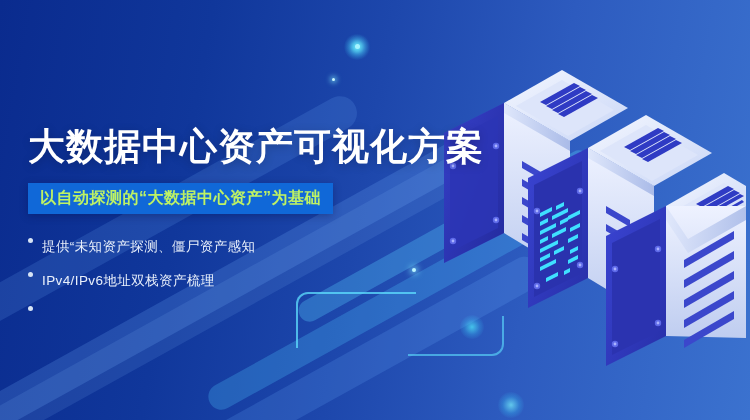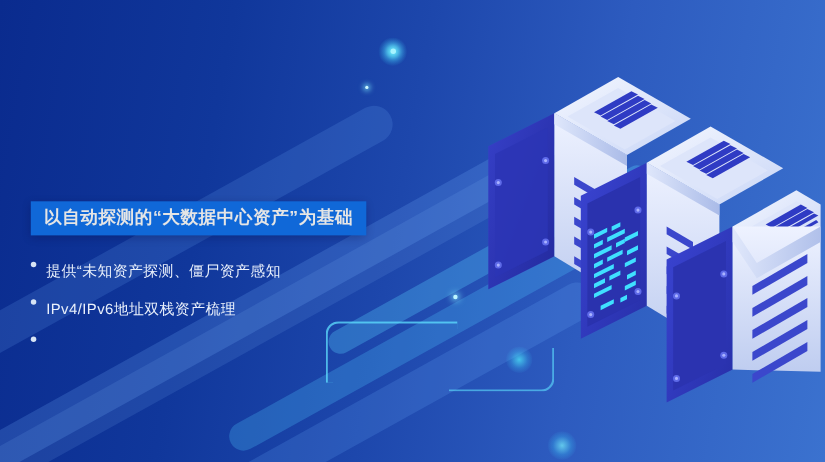--- a/index.html
+++ b/index.html
@@ -58,21 +58,21 @@
     text-shadow:0 2px 10px rgba(0,0,0,.22);
   }
   .subbar{
     position:absolute;left:28px;top:183px;
     height:31px;padding:0 12px;
     display:flex;align-items:center;
     background:#1068d8;
     box-shadow:0 2px 8px rgba(0,10,60,.30);
   }
   .subbar span{
-    font-size:16px;font-weight:bold;color:#e5e5e5;
+    font-size:16px;font-weight:bold;color:#bef264;
     letter-spacing:.5px;white-space:nowrap;
   }
   .bullets{position:absolute;left:28px;top:238px;width:420px;}
   .bullet{display:flex;align-items:flex-start;height:26px;margin-bottom:8px;}
   .dot{
     width:5px;height:5px;border-radius:50%;
     background:#d7e4f5;flex:0 0 auto;margin-right:9px;
   }
   .btext{font-size:13.5px;color:#e9f0fb;letter-spacing:.4px;white-space:nowrap;}
 </style>
@@ -238,20 +238,21 @@
           <polygon points="256,212 306,183 306,191 256,220"></polygon>
           <polygon points="256,232 306,203 306,211 256,240"></polygon>
           <polygon points="256,252 306,223 306,231 256,260"></polygon>
           <polygon points="256,272 306,243 306,251 256,280"></polygon>
           <polygon points="256,292 306,263 306,271 256,300"></polygon>
         </g>
       </g>
     </svg>
   </div>
 
+  <div class="title">大数据中心资产可视化方案</div>
 
   <div class="subbar">
     <span>以自动探测的“大数据中心资产”为基础</span>
   </div>
 
   <div class="bullets">
     <div class="bullet">
       <span class="dot"></span>
       <span class="btext">提供“未知资产探测、僵尸资产感知</span>
     </div>

